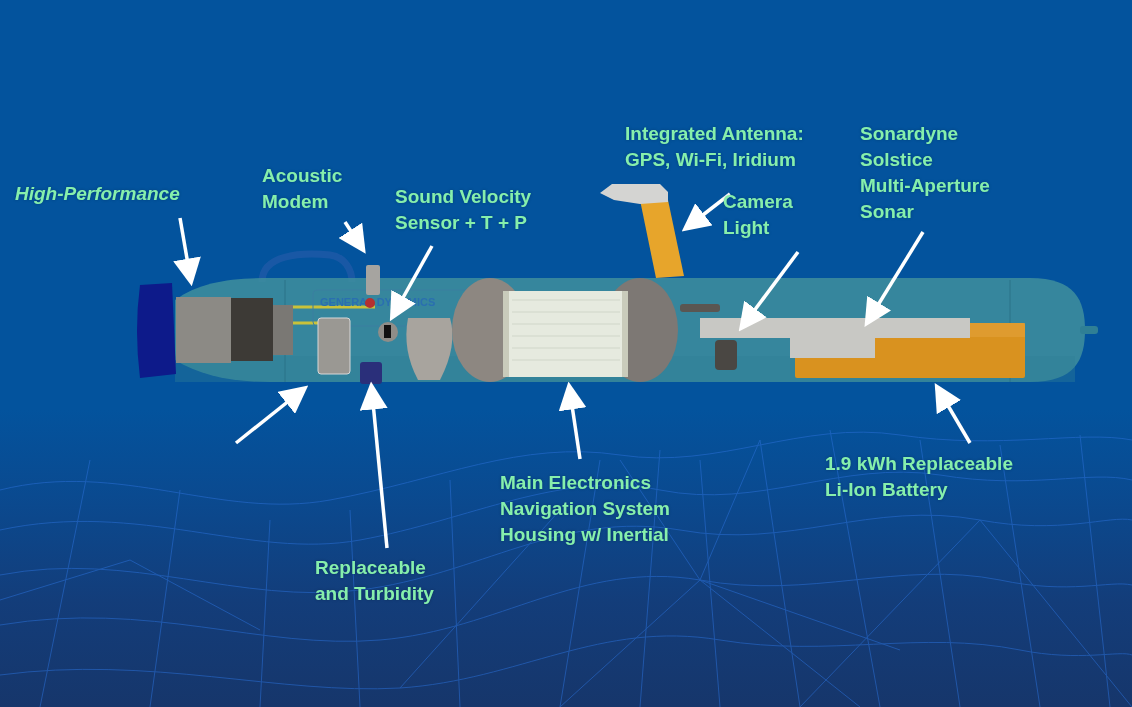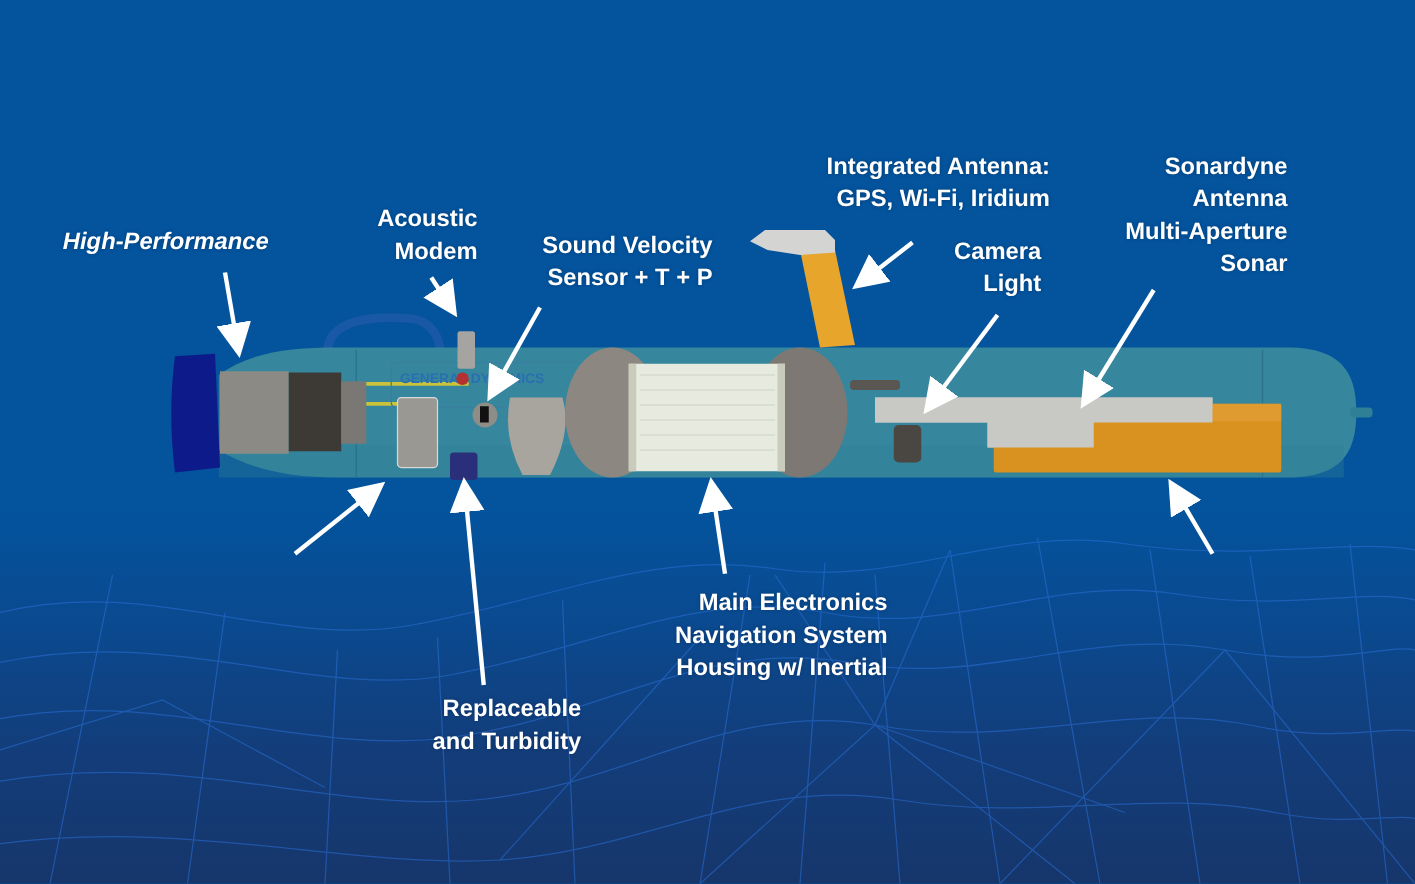--- a/index.html
+++ b/index.html
@@ -8,22 +8,22 @@
     background: #03539d;
     font-family: "Liberation Sans", "DejaVu Sans", sans-serif;
   }
   .stage { position: absolute; left: 0; top: 0; width: 1132px; height: 707px; }
   .bg-grad {
     position: absolute; left: 0; top: 0; width: 1132px; height: 707px;
     background: linear-gradient(180deg, #03539d 0%, #03539d 58%, #0a4a90 70%, #133d7a 85%, #16366b 100%);
   }
   .mesh { position: absolute; left: 0; top: 400px; width: 1132px; height: 307px; }
   .label {
-    position: absolute; color: #ffffff; font-weight: bold; font-size: 19px;
-    line-height: 26px; text-align: right; white-space: nowrap;
+    position: absolute; color: #86efac; font-weight: bold; font-size: 19px;
+    line-height: 26px; text-align: left; white-space: nowrap;
     text-shadow: 0 0 3px rgba(0,0,0,0.25);
   }
   .label span { display: block; }
   svg.overlay { position: absolute; left: 0; top: 0; }
 </style>
 </head>
 <body>
 
 <div class="stage">
   <div class="bg-grad"></div>
@@ -137,26 +137,30 @@
   <div class="label" style="left:625px; top:121px; width:215px;">
     <span>Integrated Antenna:</span>
     <span>GPS, Wi-Fi, Iridium</span>
   </div>
   <div class="label" style="left:723px; top:189px; width:110px;">
     <span>Camera</span>
     <span>Light</span>
   </div>
   <div class="label" style="left:860px; top:121px; width:170px;">
     <span>Sonardyne</span>
-    <span>Antenna</span>
+    <span>Solstice</span>
     <span>Multi-Aperture</span>
     <span>Sonar</span>
   </div>
   <div class="label" style="left:315px; top:555px; width:150px;">
     <span>Replaceable</span>
     <span>and Turbidity</span>
   </div>
   <div class="label" style="left:500px; top:470px; width:210px;">
     <span>Main Electronics</span>
     <span>Navigation System</span>
     <span>Housing w/ Inertial</span>
   </div>
+  <div class="label" style="left:825px; top:451px; width:230px;">
+    <span>1.9 kWh Replaceable</span>
+    <span>Li-Ion Battery</span>
+  </div>
 </div>
 
 </body></html>

